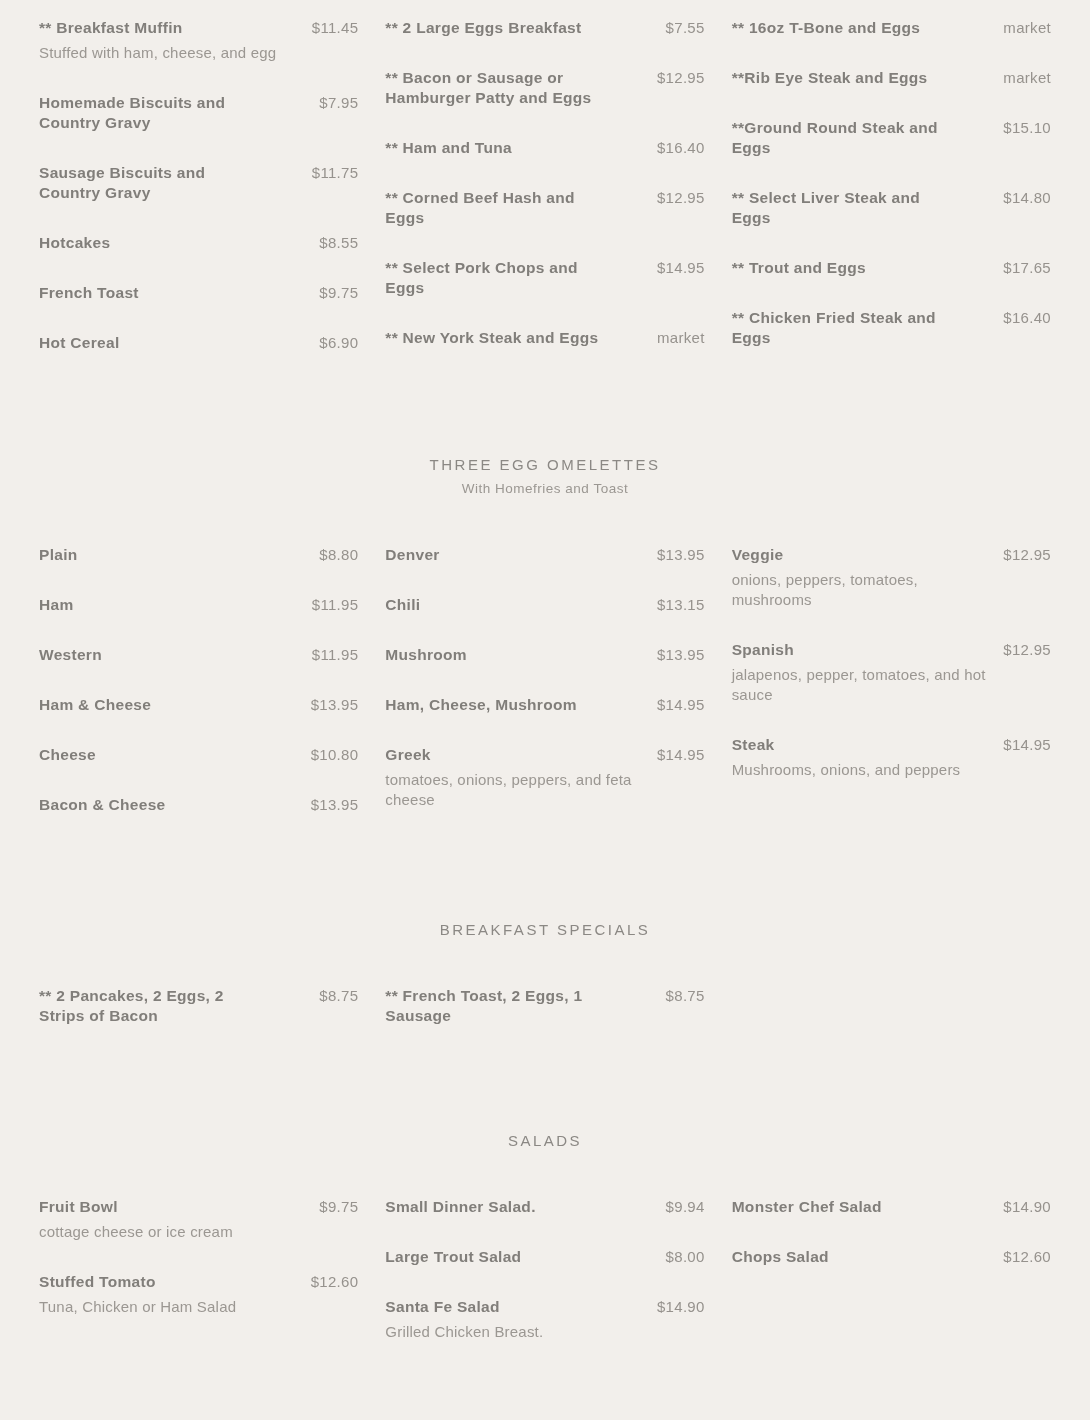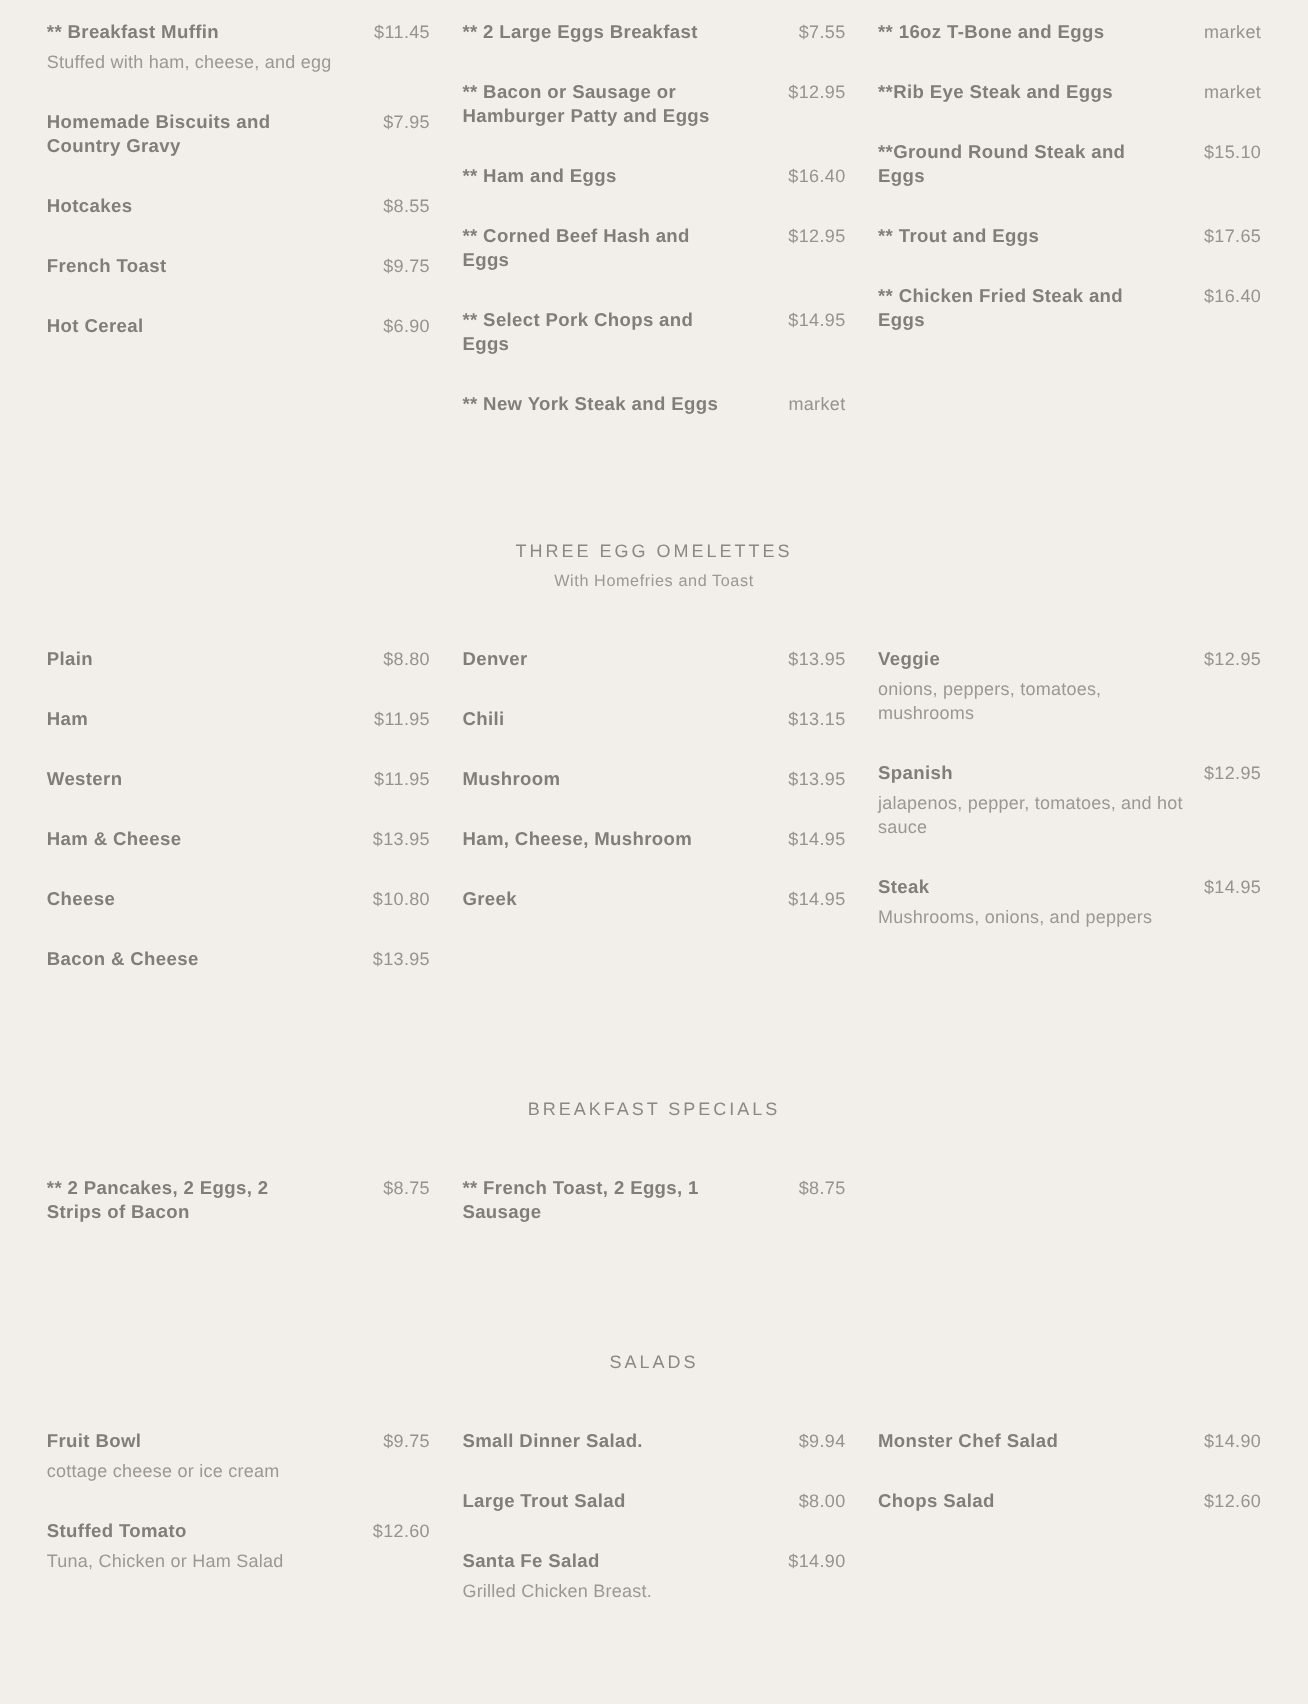--- a/index.html
+++ b/index.html
@@ -90,20 +90,26 @@
           <div class="item-desc">Stuffed with ham, cheese, and egg</div>
         </div>
         <div class="item">
           <div class="item-row">
             <span class="item-name">Homemade Biscuits and Country Gravy</span>
             <span class="item-price">$7.95</span>
           </div>
         </div>
         <div class="item">
           <div class="item-row">
+            <span class="item-name">Sausage Biscuits and Country Gravy</span>
+            <span class="item-price">$11.75</span>
+          </div>
+        </div>
+        <div class="item">
+          <div class="item-row">
             <span class="item-name">Hotcakes</span>
             <span class="item-price">$8.55</span>
           </div>
         </div>
         <div class="item">
           <div class="item-row">
             <span class="item-name">French Toast</span>
             <span class="item-price">$9.75</span>
           </div>
         </div>
@@ -122,21 +128,21 @@
           </div>
         </div>
         <div class="item">
           <div class="item-row">
             <span class="item-name">** Bacon or Sausage or Hamburger Patty and Eggs</span>
             <span class="item-price">$12.95</span>
           </div>
         </div>
         <div class="item">
           <div class="item-row">
-            <span class="item-name">** Ham and Eggs</span>
+            <span class="item-name">** Ham and Tuna</span>
             <span class="item-price">$16.40</span>
           </div>
         </div>
         <div class="item">
           <div class="item-row">
             <span class="item-name">** Corned Beef Hash and Eggs</span>
             <span class="item-price">$12.95</span>
           </div>
         </div>
         <div class="item">
@@ -162,20 +168,26 @@
         <div class="item">
           <div class="item-row">
             <span class="item-name">**Rib Eye Steak and Eggs</span>
             <span class="item-price">market</span>
           </div>
         </div>
         <div class="item">
           <div class="item-row">
             <span class="item-name">**Ground Round Steak and Eggs</span>
             <span class="item-price">$15.10</span>
+          </div>
+        </div>
+        <div class="item">
+          <div class="item-row">
+            <span class="item-name">** Select Liver Steak and Eggs</span>
+            <span class="item-price">$14.80</span>
           </div>
         </div>
         <div class="item">
           <div class="item-row">
             <span class="item-name">** Trout and Eggs</span>
             <span class="item-price">$17.65</span>
           </div>
         </div>
         <div class="item">
           <div class="item-row">
@@ -251,20 +263,21 @@
           <div class="item-row">
             <span class="item-name">Ham, Cheese, Mushroom</span>
             <span class="item-price">$14.95</span>
           </div>
         </div>
         <div class="item">
           <div class="item-row">
             <span class="item-name">Greek</span>
             <span class="item-price">$14.95</span>
           </div>
+          <div class="item-desc">tomatoes, onions, peppers, and feta cheese</div>
         </div>
       </div>
       <div class="col">
         <div class="item">
           <div class="item-row">
             <span class="item-name">Veggie</span>
             <span class="item-price">$12.95</span>
           </div>
           <div class="item-desc">onions, peppers, tomatoes, mushrooms</div>
         </div>

